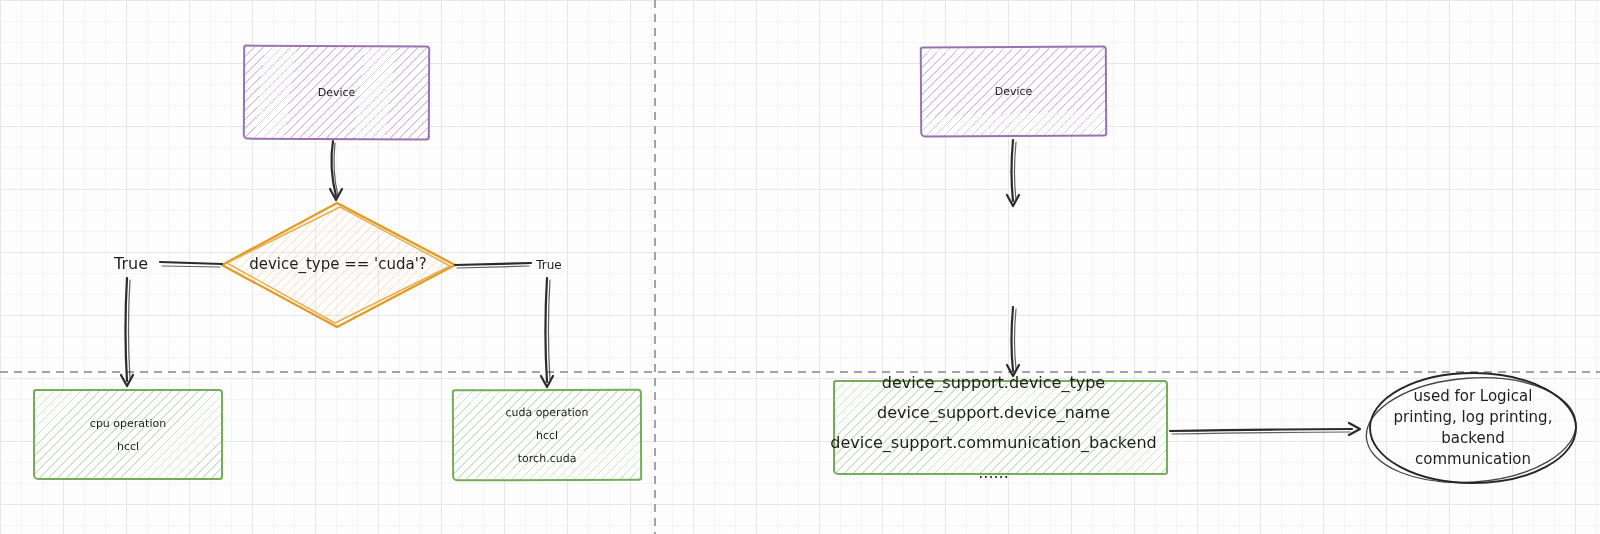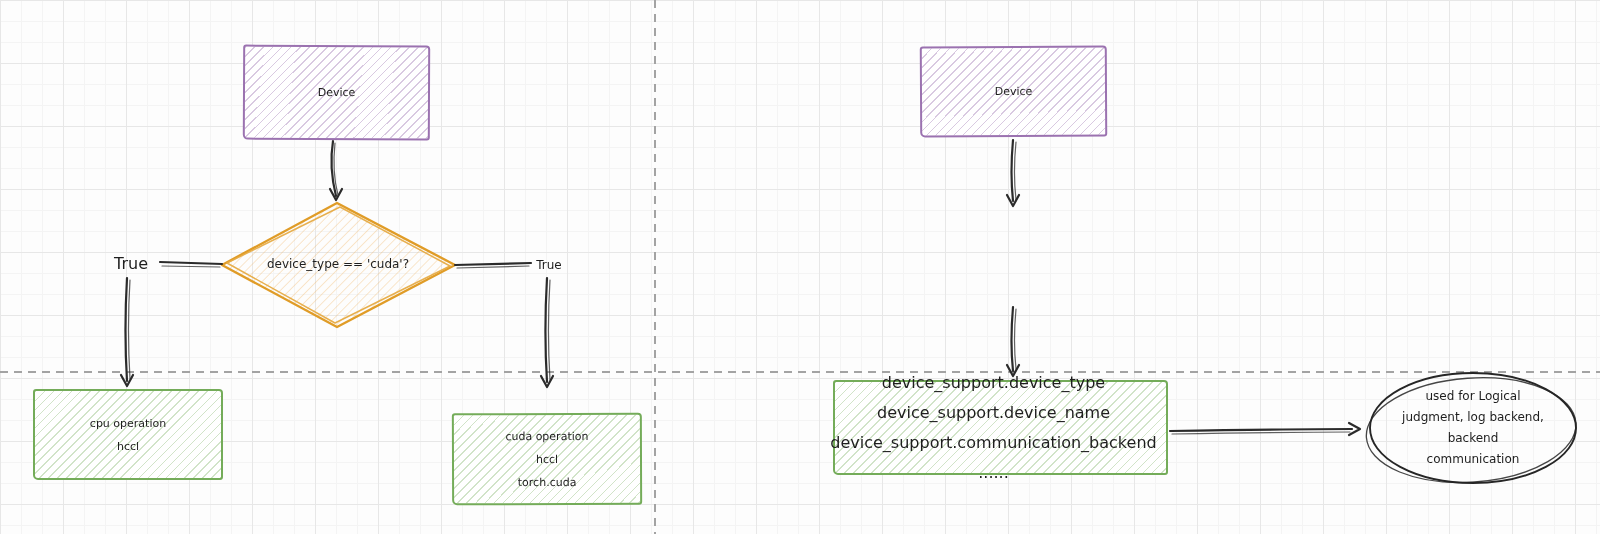--- a/index.html
+++ b/index.html
@@ -47,24 +47,24 @@
   .green{
     border-color:#74ac59;
     background-image:repeating-linear-gradient(135deg, rgba(116,172,89,0.33) 0 1.2px, transparent 1.2px 6.4px);
   }
   .dev-l{left:243px;top:45px;width:187px;height:95px;transform:rotate(.25deg);}
   .dev-r{left:920px;top:46px;width:187px;height:91px;transform:rotate(-.3deg);}
   .assign{left:913px;top:212px;width:202px;height:93px;transform:rotate(.2deg);}
   .fields{left:833px;top:380px;width:335px;height:95px;font-size:16px;line-height:30px;}
   .fields .lbl{width:360px;margin-left:-14px;}
   .cpu{left:33px;top:389px;width:190px;height:91px;}
-  .cuda{left:452px;top:389px;width:190px;height:92px;transform:rotate(-.2deg);margin-top:24px;}
+  .cuda{left:452px;top:389px;width:190px;height:92px;transform:rotate(-.2deg);}
   .float-label{
     position:absolute;text-align:center;white-space:pre-line;
-    font-size:12px;line-height:21px;
+    font-size:15px;line-height:21px;
   }
   .cond-label{left:233px;top:254px;width:210px;}
   .false-label{left:102px;top:253px;width:58px;font-size:16px;}
   .true-label{left:524px;top:255px;width:50px;font-size:12px;}
   .usage-label{left:1373px;top:386px;width:200px;}
   svg.overlay{position:absolute;left:0;top:0;pointer-events:none;}
   svg .stroke{stroke:#2b2b2b;stroke-width:2.2;fill:none;stroke-linecap:round;stroke-linejoin:round;}
   svg .stroke2{stroke:#2b2b2b;stroke-width:1.2;fill:none;stroke-linecap:round;opacity:.75;}
   svg .dia{stroke:#e09c27;fill:url(#hatchOrange);stroke-width:2.4;stroke-linejoin:round;}
   svg .dia2{stroke:#e6ab45;fill:none;stroke-width:1.5;stroke-linejoin:round;opacity:.95;}
@@ -160,17 +160,17 @@
 
 
   <div class="node green fields">
     <span class="lbl">device_support.device_type
 device_support.device_name
 device_support.communication_backend
 ......</span>
   </div>
 
   <div class="float-label usage-label">used for Logical
-judgment, log backend,
+printing, log printing,
 backend
 communication</div>
 
 </div>
 
 </body></html>

